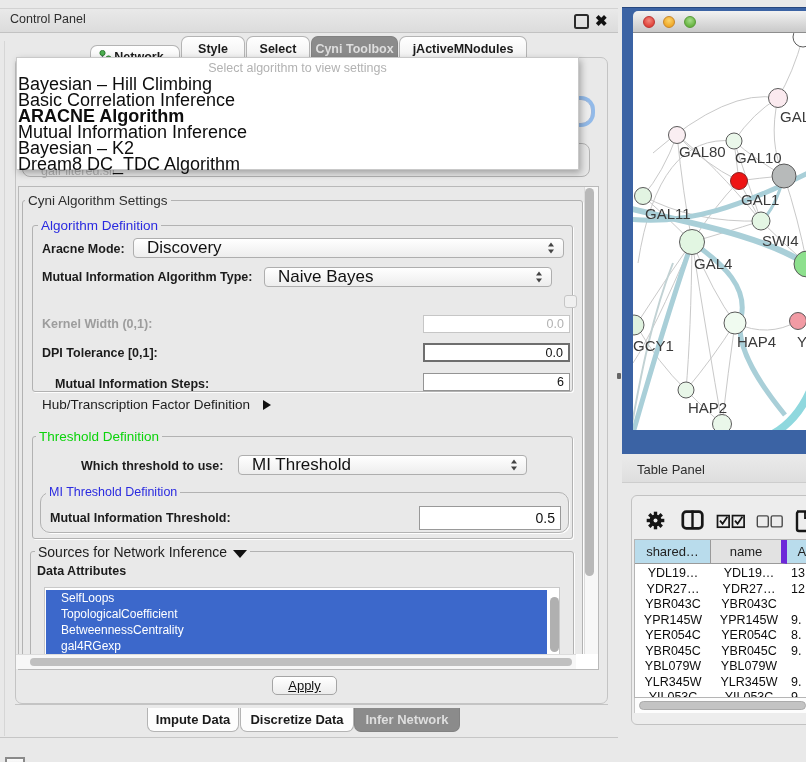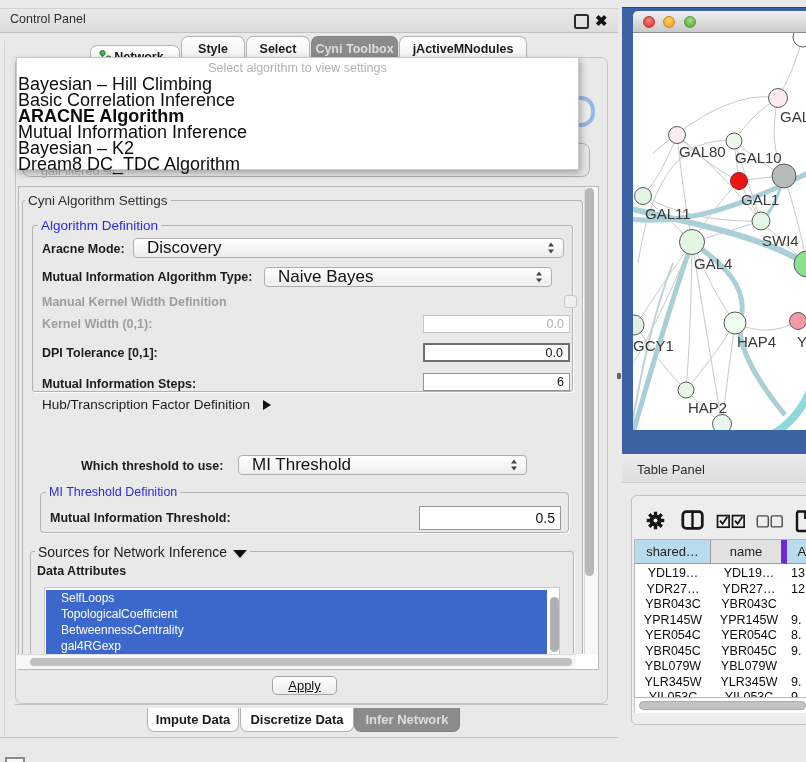--- a/index.html
+++ b/index.html
@@ -92,50 +92,52 @@
       <span class="ct">Discovery</span>
       <span class="steppers"></span>
     </div>
 
   <div class="lbl abs" style="left:42px;top:262px;">Mutual Information Algorithm Type:</div>
   <div class="combo" style="left:264px;top:259px;width:288px;height:20px;">
       <span class="ct">Naive Bayes</span>
       <span class="steppers"></span>
     </div>
 
-  <div class="lbl abs dis" style="left:42px;top:287px;">Manual Kernel Width Definition</div>
   <div class="abs" style="left:564px;top:287px;width:13px;height:13px;border:1px solid #c6c6c6;border-radius:3px;background:#f0f0f0;box-sizing:border-box;"></div>
 
   <div class="lbl abs dis" style="left:42px;top:309px;">Kernel Width (0,1):</div>
   <div class="tfield" style="left:423px;top:307px;width:147px;height:18px;border:1px solid #c6c6c6;">
       <span style="color:#b2b2b2;">0.0</span>
     </div>
 
   <div class="lbl abs" style="left:42px;top:338px;">DPI Tolerance [0,1]:</div>
   <div class="tfield" style="left:423px;top:335px;width:147px;height:19px;border:2px solid #6e6e6e;">
       <span>0.0</span>
     </div>
 
-  <div class="lbl abs" style="left:42px;top:369px;text-align:center;">Mutual Information Steps:</div>
+  <div class="lbl abs" style="left:55px;top:369px;text-align:center;">Mutual Information Steps:</div>
   <div class="tfield" style="left:423px;top:365px;width:147px;height:18px;border:1px solid #949494;">
       <span>6</span>
     </div>
 
   <div class="abs" style="left:42px;top:389px;font-size:13.5px;color:#1c1c1c;">Hub/Transcription Factor Definition
     <span style="display:inline-block;width:0;height:0;border-top:5.5px solid transparent;border-bottom:5.5px solid transparent;border-left:8px solid #111;margin-left:9px;position:relative;top:1px;"></span>
   </div>
 
+  <div class="group" style="left:32px;top:428px;width:541px;height:103px;">
+    <span class="gtitle" style="left:3px;color:#0bd30b;">Threshold Definition</span>
+  </div>
 
   <div class="lbl abs" style="left:81px;top:451px;">Which threshold to use:</div>
   <div class="combo" style="left:238px;top:447px;width:289px;height:20px;">
       <span class="ct">MI Threshold</span>
       <span class="steppers"></span>
     </div>
 
-  <div class="group" style="left:40px;top:484px;width:529px;height:41px;border-radius:4px;">
+  <div class="group" style="left:40px;top:484px;width:529px;height:41px;border-radius:10px;">
     <span class="gtitle" style="left:5px;color:#2a2ae0;font-size:12.5px;">MI Threshold Definition</span>
   </div>
   <div class="lbl abs" style="left:50px;top:503px;">Mutual Information Threshold:</div>
   <div class="tfield" style="left:419px;top:498px;width:142px;height:24px;border:1px solid #999;font-size:14px;">
       <span>0.5</span>
     </div>
 
   <div class="group" style="left:30px;top:543px;width:544px;height:114px;">
     <span class="gtitle" style="left:4px;color:#1c1c1c;font-size:14px;">Sources for Network Inference
       <span style="display:inline-block;width:0;height:0;border-left:7px solid transparent;border-right:7px solid transparent;border-top:8.5px solid #111;margin-left:2px;position:relative;top:1px;"></span>

